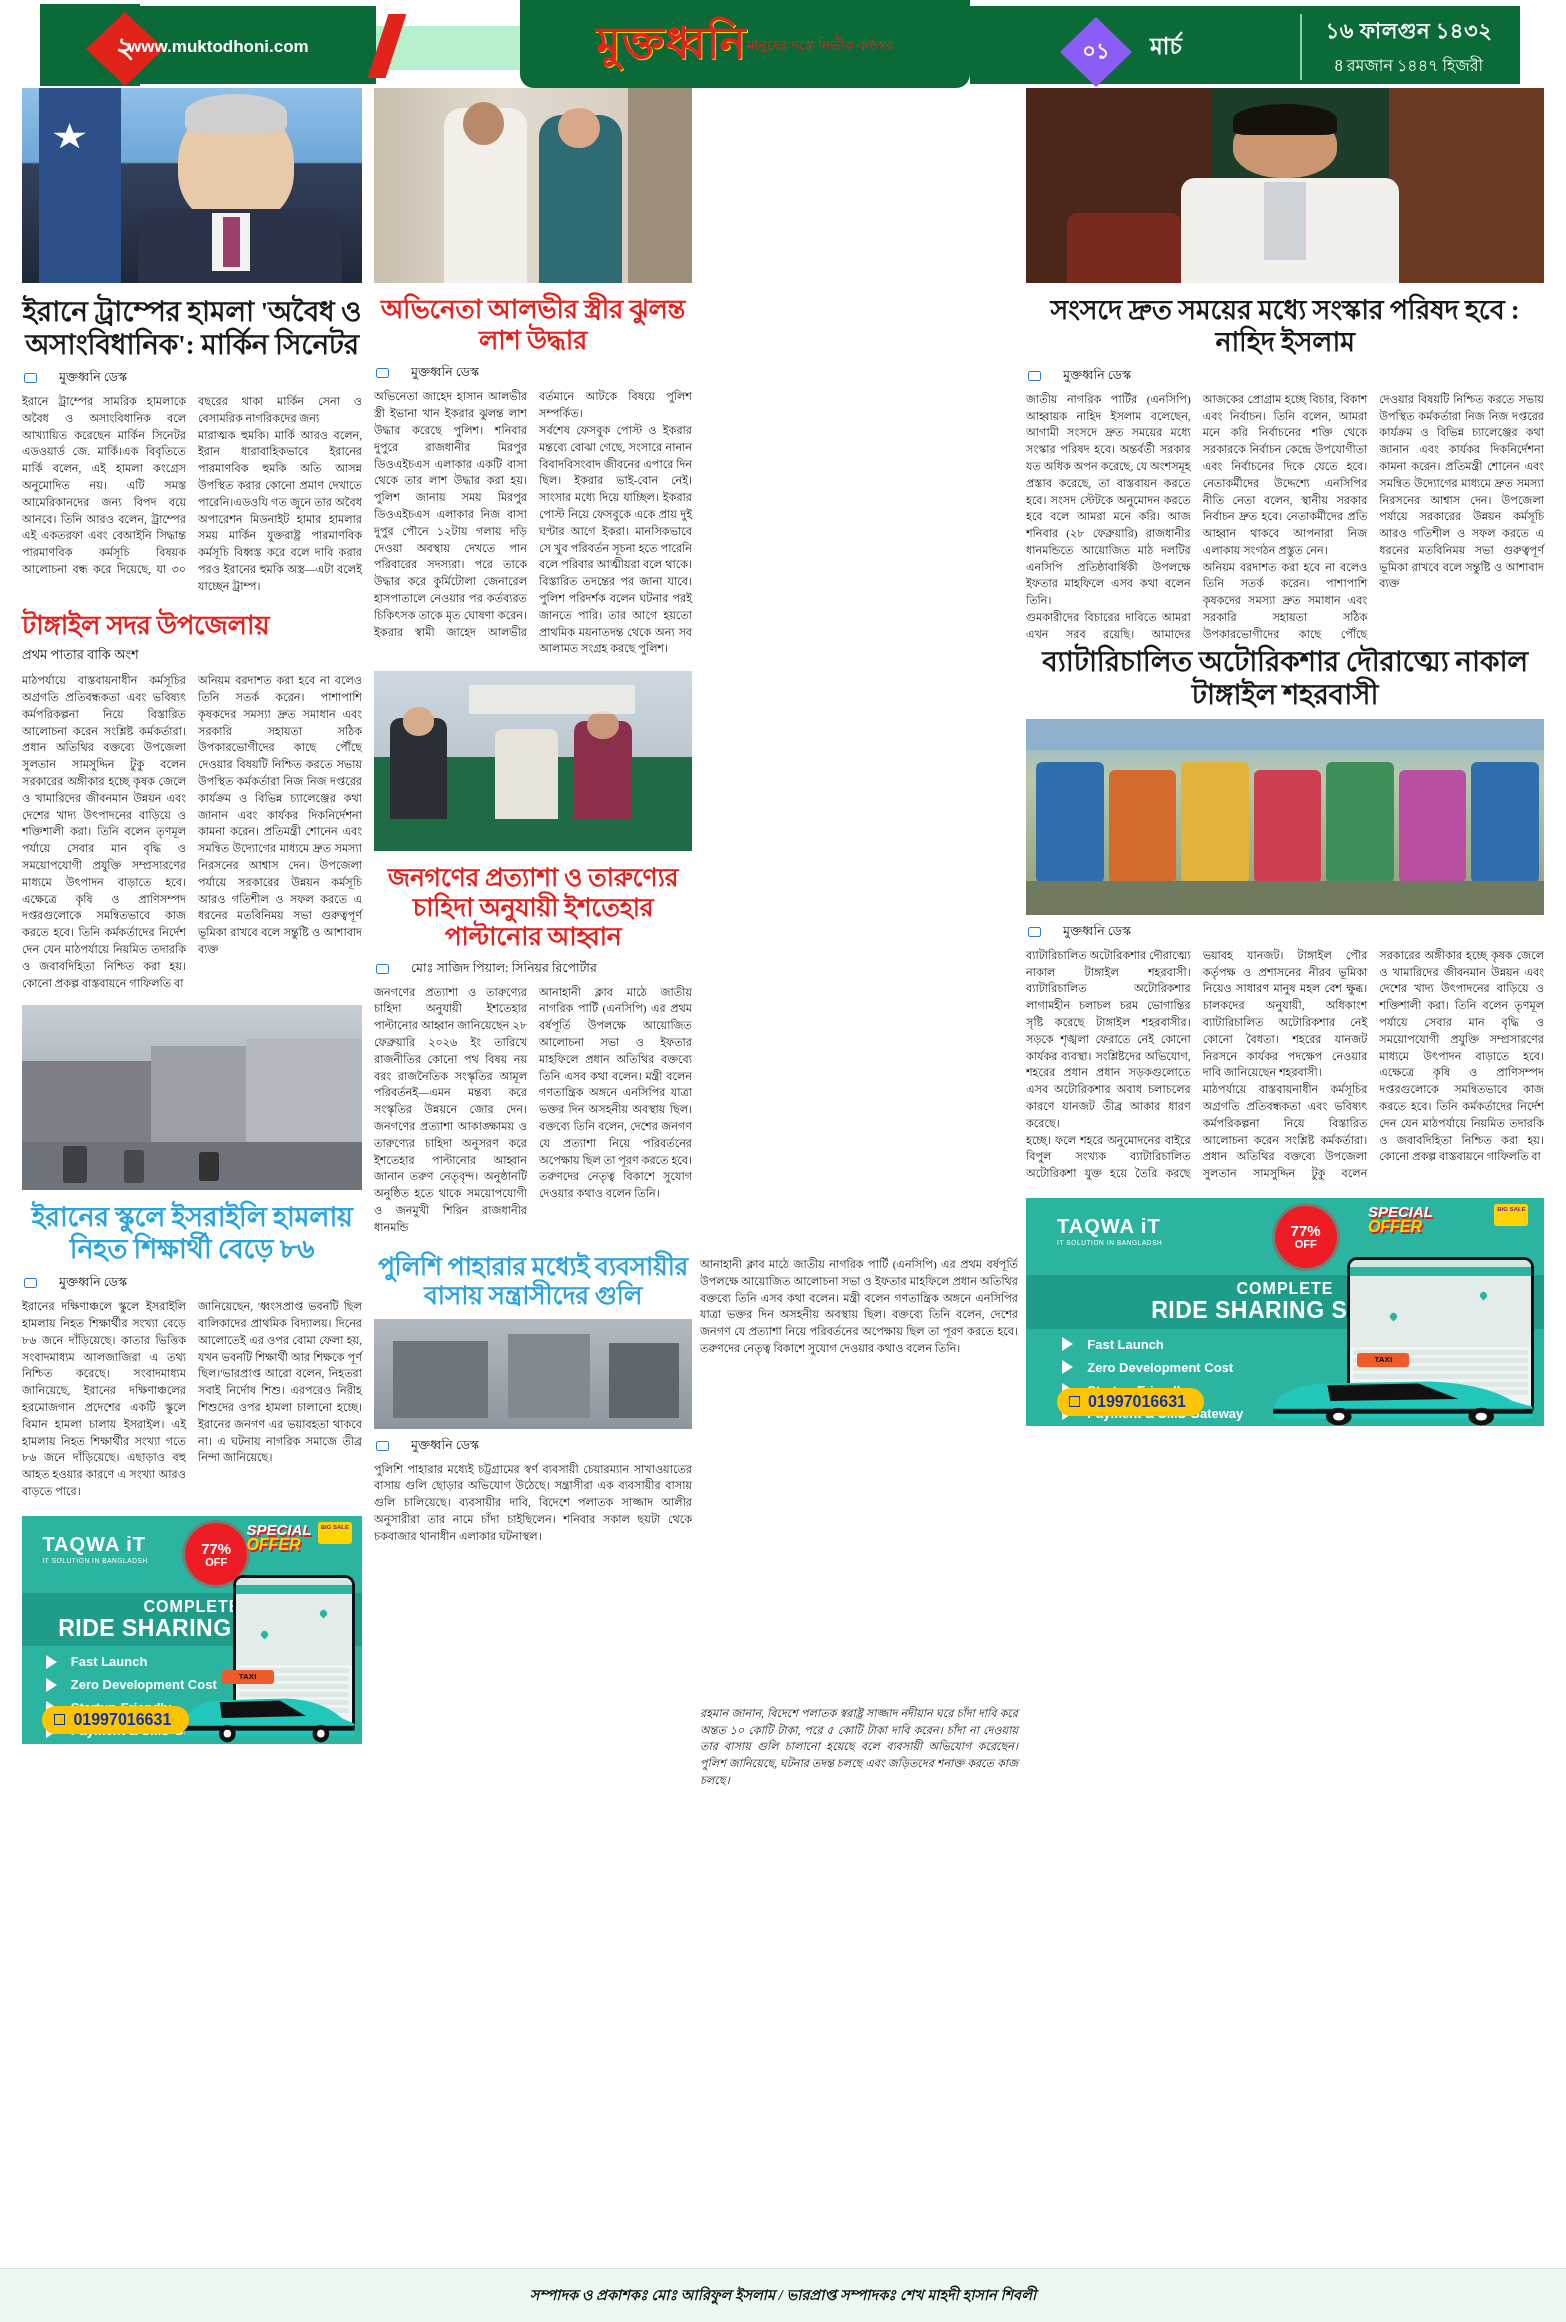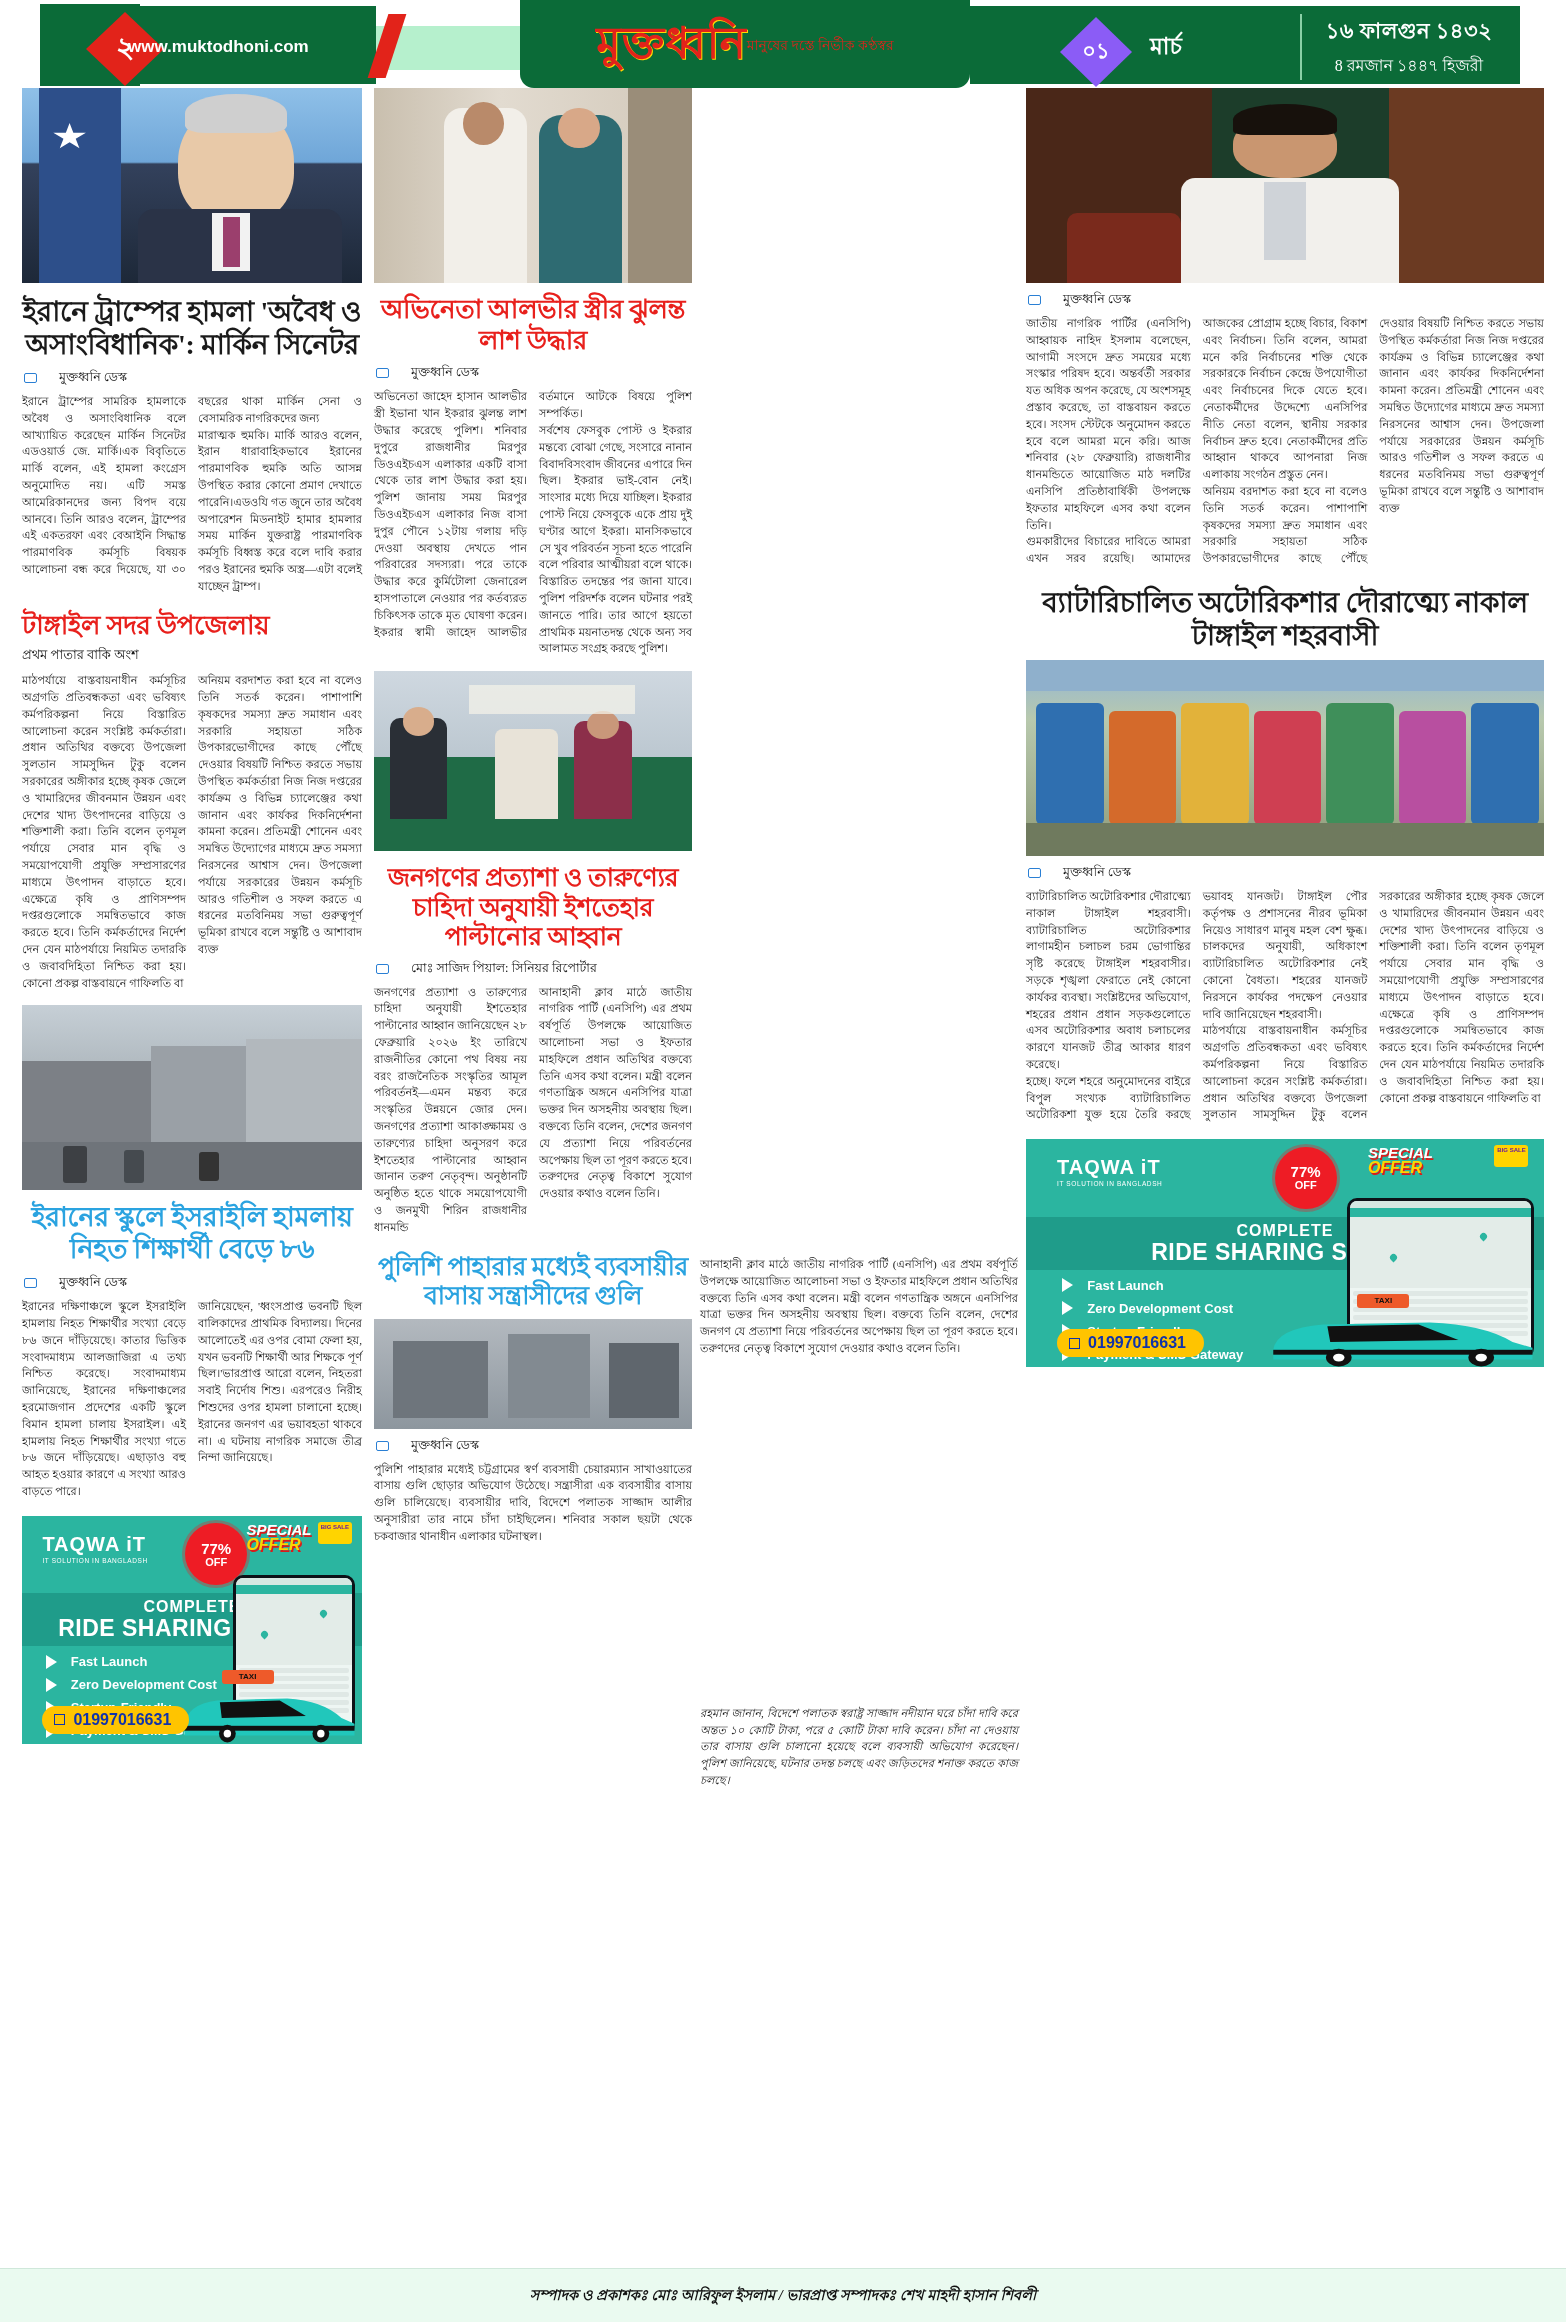--- a/index.html
+++ b/index.html
@@ -418,31 +418,32 @@
       <div style="position:absolute;left:0;top:0;width:36%;height:100%;background:#4a2718;"></div>
       <div style="position:absolute;left:36%;top:0;width:34%;height:100%;background:#1c3d2a;"></div>
       <div style="position:absolute;left:70%;top:0;width:30%;height:100%;background:#6b3a22;"></div>
       <div style="position:absolute;left:40%;top:14%;width:20%;height:32%;background:#c99670;border-radius:46%;"></div>
       <div style="position:absolute;left:40%;top:8%;width:20%;height:16%;background:#17110c;border-radius:50% 50% 14% 14%;"></div>
       <div style="position:absolute;left:30%;top:46%;width:42%;height:54%;background:#f2f0ec;border-radius:14px 14px 0 0;"></div>
       <div style="position:absolute;left:46%;top:48%;width:8%;height:40%;background:#cfd3d8;"></div>
       <div style="position:absolute;left:8%;bottom:0;width:22%;height:36%;background:#7a2a1c;border-radius:10px 10px 0 0;"></div>
     </div>
 
+    <h1 class="hl hl-black" style="font-size:27px;margin:12px 0 2px;">সংসদে দ্রুত সময়ের মধ্যে সংস্কার পরিষদ হবে : নাহিদ ইসলাম</h1>
     <div class="byline">
       <span class="bx"></span>
       <span>মুক্তধ্বনি ডেস্ক</span>
     </div>
     <div class="body-cols cols3">
       <p>জাতীয় নাগরিক পার্টির (এনসিপি) আহ্বায়ক নাহিদ ইসলাম বলেছেন, আগামী সংসদে দ্রুত সময়ের মধ্যে সংস্কার পরিষদ হবে। অন্তর্বর্তী সরকার যত অধিক অপন করেছে, যে অংশসমূহ প্রস্তাব করেছে, তা বাস্তবায়ন করতে হবে। সংসদ স্টেটকে অনুমোদন করতে হবে বলে আমরা মনে করি। আজ শনিবার (২৮ ফেব্রুয়ারি) রাজধানীর ধানমন্ডিতে আয়োজিত মাঠ দলটির এনসিপি প্রতিষ্ঠাবার্ষিকী উপলক্ষে ইফতার মাহফিলে এসব কথা বলেন তিনি।</p>
       <p>গুমকারীদের বিচারের দাবিতে আমরা এখন সরব রয়েছি। আমাদের আজকের প্রোগ্রাম হচ্ছে বিচার, বিকাশ এবং নির্বাচন। তিনি বলেন, আমরা মনে করি নির্বাচনের শক্তি থেকে সরকারকে নির্বাচন কেন্দ্রে উপযোগীতা এবং নির্বাচনের দিকে যেতে হবে। নেতাকর্মীদের উদ্দেশ্যে এনসিপির নীতি নেতা বলেন, স্থানীয় সরকার নির্বাচন দ্রুত হবে। নেতাকর্মীদের প্রতি আহ্বান থাকবে আপনারা নিজ এলাকায় সংগঠন প্রস্তুত নেন।</p>
       <p>অনিয়ম বরদাশত করা হবে না বলেও তিনি সতর্ক করেন। পাশাপাশি কৃষকদের সমস্যা দ্রুত সমাধান এবং সরকারি সহায়তা সঠিক উপকারভোগীদের কাছে পৌঁছে দেওয়ার বিষয়টি নিশ্চিত করতে সভায় উপস্থিত কর্মকর্তারা নিজ নিজ দপ্তরের কার্যক্রম ও বিভিন্ন চ্যালেঞ্জের কথা জানান এবং কার্যকর দিকনির্দেশনা কামনা করেন। প্রতিমন্ত্রী শোনেন এবং সমন্বিত উদ্যোগের মাধ্যমে দ্রুত সমস্যা নিরসনের আশ্বাস দেন। উপজেলা পর্যায়ে সরকারের উন্নয়ন কর্মসূচি আরও গতিশীল ও সফল করতে এ ধরনের মতবিনিময় সভা গুরুত্বপূর্ণ ভূমিকা রাখবে বলে সন্তুষ্টি ও আশাবাদ ব্যক্ত</p>
     </div>
 
-    <h2 class="hl hl-black" style="font-size:28px;margin:19px 0 8px;">ব্যাটারিচালিত অটোরিকশার দৌরাত্ম্যে নাকাল টাঙ্গাইল শহরবাসী</h2>
+    <h2 class="hl hl-black" style="font-size:28px;margin:2px 0 8px;">ব্যাটারিচালিত অটোরিকশার দৌরাত্ম্যে নাকাল টাঙ্গাইল শহরবাসী</h2>
 
     <div class="photo" style="height:196px;background:linear-gradient(180deg,#8fb4d8 0%,#b8c9ae 30%,#8e9a78 100%);">
       <div style="position:absolute;left:0;top:0;width:100%;height:16%;background:#8fb0cc;"></div>
       <div style="position:absolute;left:2%;top:22%;width:13%;height:62%;background:#2f6fb0;border-radius:6px;"></div>
       <div style="position:absolute;left:16%;top:26%;width:13%;height:58%;background:#d46a2b;border-radius:6px;"></div>
       <div style="position:absolute;left:30%;top:22%;width:13%;height:62%;background:#e2b23a;border-radius:6px;"></div>
       <div style="position:absolute;left:44%;top:26%;width:13%;height:58%;background:#cf3f52;border-radius:6px;"></div>
       <div style="position:absolute;left:58%;top:22%;width:13%;height:62%;background:#3f8f5a;border-radius:6px;"></div>
       <div style="position:absolute;left:72%;top:26%;width:13%;height:58%;background:#b84fa0;border-radius:6px;"></div>
       <div style="position:absolute;left:86%;top:22%;width:13%;height:62%;background:#2f6fb0;border-radius:6px;"></div>

